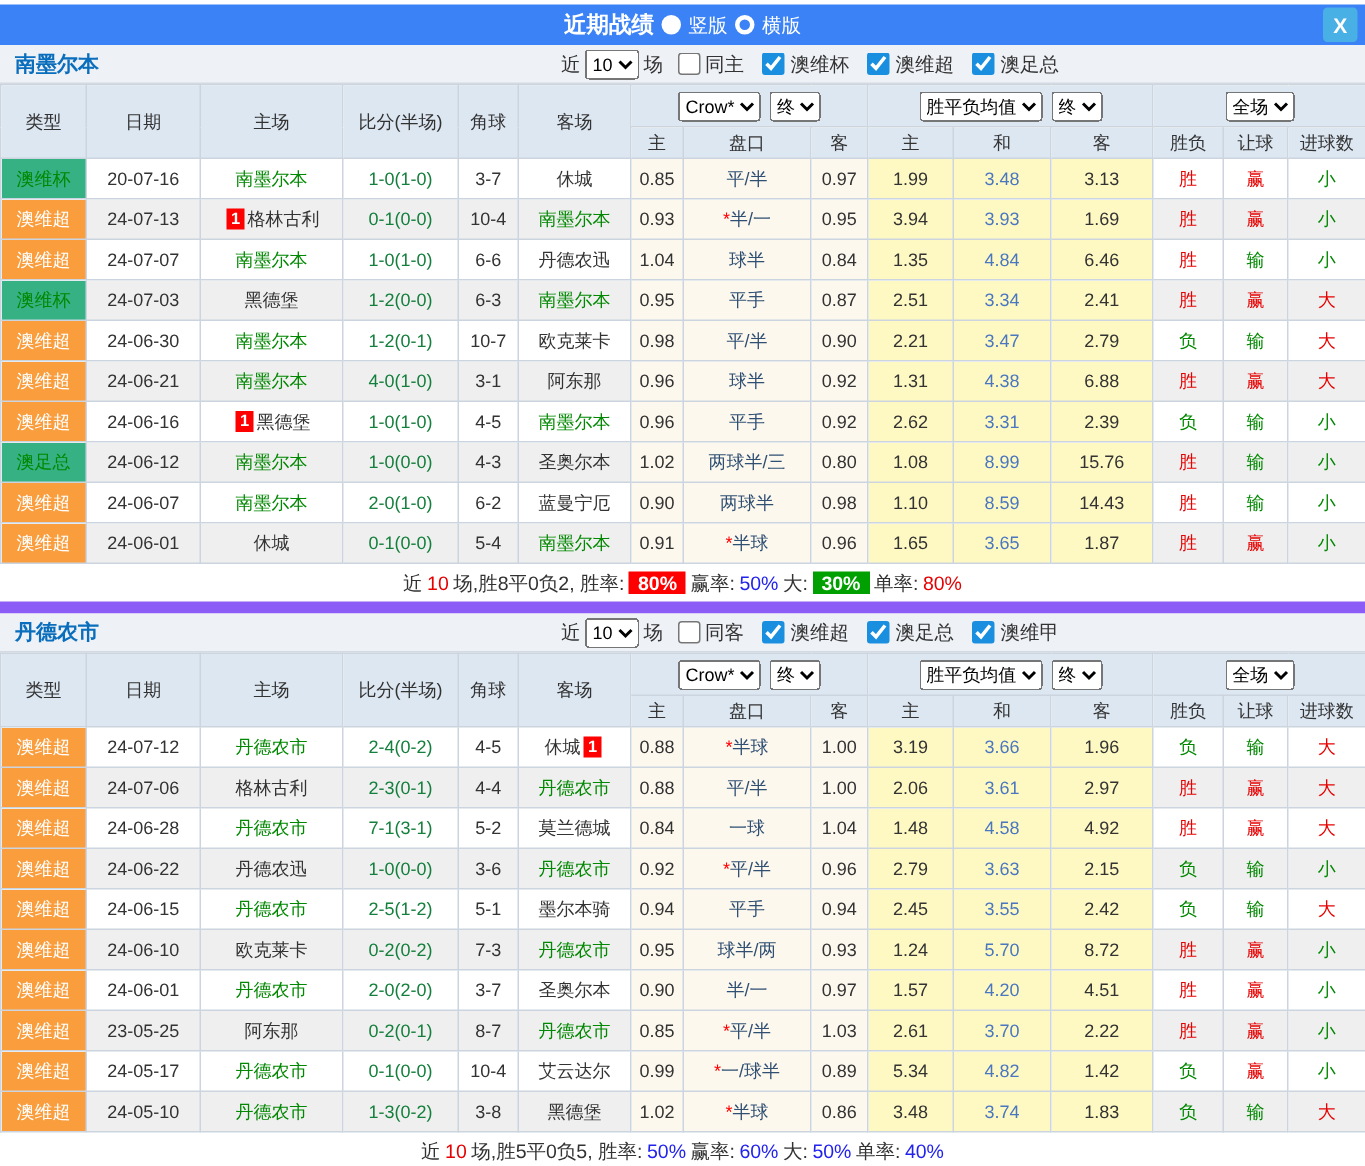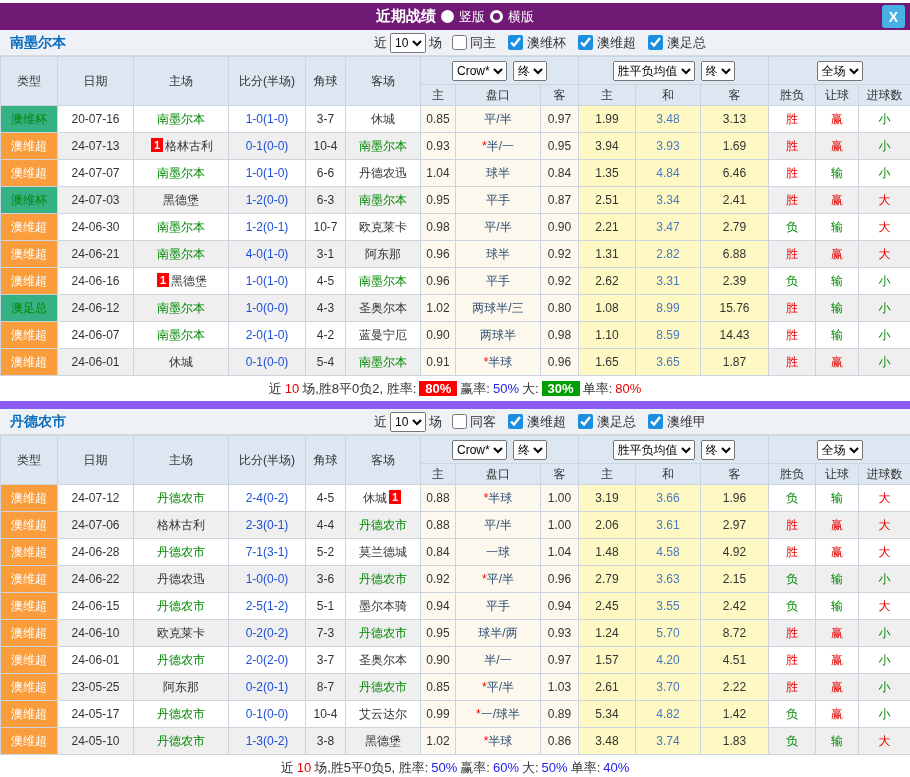--- a/index.html
+++ b/index.html
@@ -1,19 +1,19 @@
 <!DOCTYPE html>
 <html><head>
 <meta charset="utf-8">
 <style>
   *{margin:0;padding:0;box-sizing:border-box}
   html,body{background:#fff}
   body{width:910px;font-family:"Liberation Sans",sans-serif;font-size:12px;color:#333;cursor:default}
   
-  .titlebar{height:27px;margin-top:3px;background:#701a75;display:flex;align-items:center;justify-content:center;position:relative}
+  .titlebar{height:27px;margin-top:3px;background:#3b82f6;display:flex;align-items:center;justify-content:center;position:relative}
   .title-cluster{display:flex;align-items:center;gap:5px;color:#fff}
   .title-text{font-weight:bold;font-size:15px}
   .radio{width:13px;height:13px;border-radius:50%;display:inline-block;cursor:pointer}
   .radio.filled{background:#fff}
   .radio.empty{border:3px solid #fff;background:transparent}
   .opt-label{font-size:13px}
   .close-btn{position:absolute;right:5px;top:2px;width:23px;height:23px;background:#49b0e5;color:#fff;font-weight:bold;font-size:14px;display:flex;align-items:center;justify-content:center;border-radius:3px;cursor:pointer}
   
   .section+.section{border-top:8px solid #8b5cf6}
   .section-head{height:26px;background:#eef1f6;display:flex;align-items:center;border-bottom:1px solid #d4dae2}
@@ -33,21 +33,21 @@
   td.badge{color:#fff}
   td.badge.green{background:#35b183}
   td.badge.orange{background:#f99d3d}
   tr.odd td.stripe{background:#fff}
   tr.even td.stripe{background:#efefef}
   td.cream{background:#fdf8ee}
   td.lblue{background:#fef9c3}
   td.lblue.mid{color:#4a77c0}
   td.hc{color:#2f4f73}
   .focus{color:#008800}
-  td.score{color:#1d4ed8}
+  td.score{color:#15803d}
   .star{color:#fe0000}
   td.red{color:#e60000}
   td.green{color:#008800}
   .tbadge{display:inline-block;background:#fe0000;color:#fff;font-size:11px;font-weight:bold;line-height:14px;padding:0 3px;margin:0 2px;vertical-align:1px}
   
   .summary{height:25px;display:flex;align-items:center;justify-content:center;gap:3px;font-size:13px}
   .sp-plain{color:#333}
   .sp-red-text{color:#e60000}
   .sp-blue-text{color:#2222ee}
   .sp-red-box{background:#fe0000;color:#fff;padding:0 6px;font-weight:bold}
@@ -217,21 +217,21 @@
             <td class="badge orange">澳维超</td>
             <td class="stripe">24-06-21</td>
             <td class="stripe"><span class="focus">南墨尔本</span></td>
             <td class="stripe score">4-0(1-0)</td>
             <td class="stripe">3-1</td>
             <td class="stripe"><span>阿东那</span></td>
             <td class="cream">0.96</td>
             <td class="cream hc"><span>球半</span></td>
             <td class="cream">0.92</td>
             <td class="lblue">1.31</td>
-            <td class="lblue mid">2.82</td>
+            <td class="lblue mid">4.38</td>
             <td class="lblue">6.88</td>
             <td class="stripe red">胜</td>
             <td class="stripe red">赢</td>
             <td class="stripe red">大</td>
           </tr>
           <tr class="odd">
             <td class="badge orange">澳维超</td>
             <td class="stripe">24-06-16</td>
             <td class="stripe"><span class="tbadge">1</span><span>黑德堡</span></td>
             <td class="stripe score">1-0(1-0)</td>
@@ -262,21 +262,21 @@
             <td class="lblue">15.76</td>
             <td class="stripe red">胜</td>
             <td class="stripe green">输</td>
             <td class="stripe green">小</td>
           </tr>
           <tr class="odd">
             <td class="badge orange">澳维超</td>
             <td class="stripe">24-06-07</td>
             <td class="stripe"><span class="focus">南墨尔本</span></td>
             <td class="stripe score">2-0(1-0)</td>
-            <td class="stripe">4-2</td>
+            <td class="stripe">6-2</td>
             <td class="stripe"><span>蓝曼宁厄</span></td>
             <td class="cream">0.90</td>
             <td class="cream hc"><span>两球半</span></td>
             <td class="cream">0.98</td>
             <td class="lblue">1.10</td>
             <td class="lblue mid">8.59</td>
             <td class="lblue">14.43</td>
             <td class="stripe red">胜</td>
             <td class="stripe green">输</td>
             <td class="stripe green">小</td>

